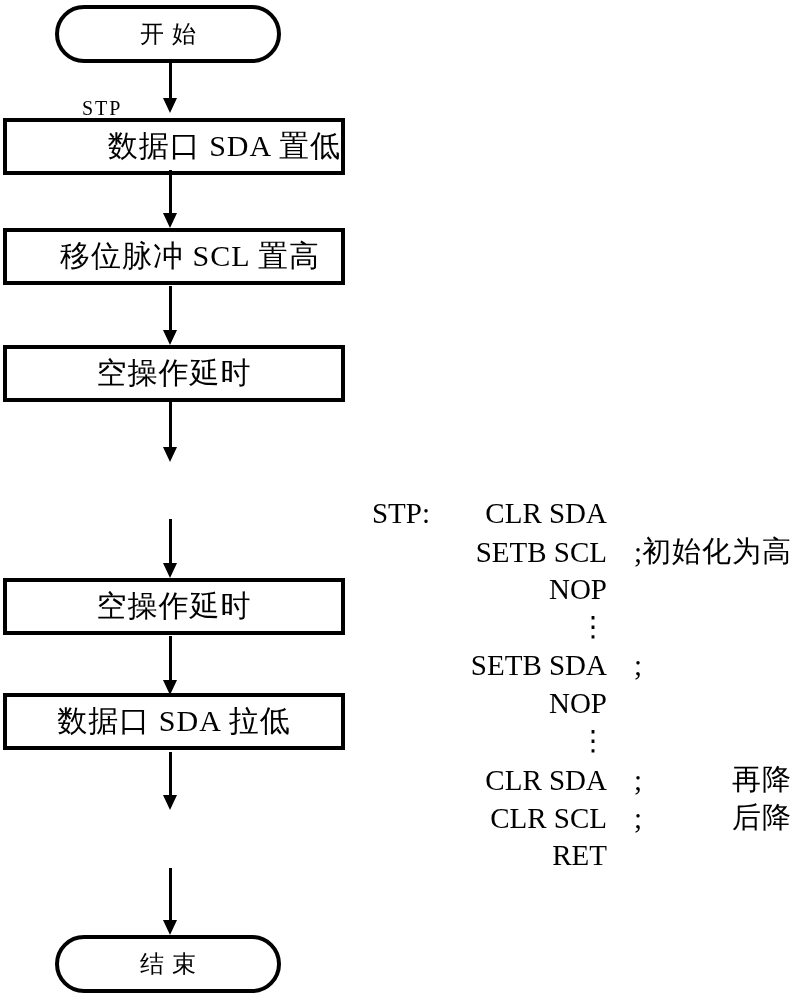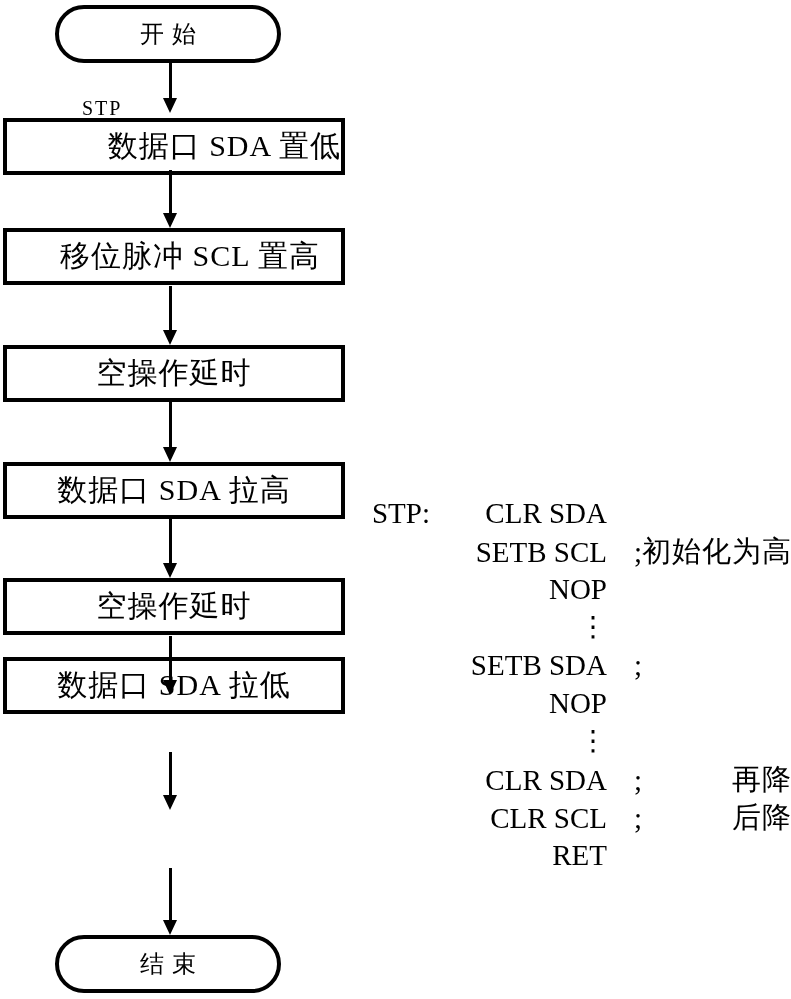--- a/index.html
+++ b/index.html
@@ -46,21 +46,21 @@
     justify-content: center;
     font-size: 30px;
     letter-spacing: 1px;
     white-space: nowrap;
   }
   .b1 { top: 118px; justify-content: flex-end; }
   .b2 { top: 228px; padding-left: 32px; }
   .b3 { top: 345px; }
   .b4 { top: 462px; }
   .b5 { top: 578px; }
-  .b6 { top: 657px; }
+  .b6 { top: 693px; }
   .b7 { top: 810px; }
   
   .arrow {
     position: absolute;
     left: 163px;
     width: 14px;
   }
   .arrow::before {
     content: "";
     position: absolute;
@@ -144,23 +144,20 @@
 
   <div class="step-box b1">
     <span>数据口 SDA 置低</span>
   </div>
   <div class="step-box b2">
     <span>移位脉冲 SCL 置高</span>
   </div>
   <div class="step-box b3">
     <span>空操作延时</span>
   </div>
-  <div class="step-box b4">
-    <span>数据口 SDA 拉高</span>
-  </div>
   <div class="step-box b5">
     <span>空操作延时</span>
   </div>
   <div class="step-box b6">
     <span>数据口 SDA 拉低</span>
   </div>
 
   <div class="oval end">
     <span>结束</span>
   </div>

